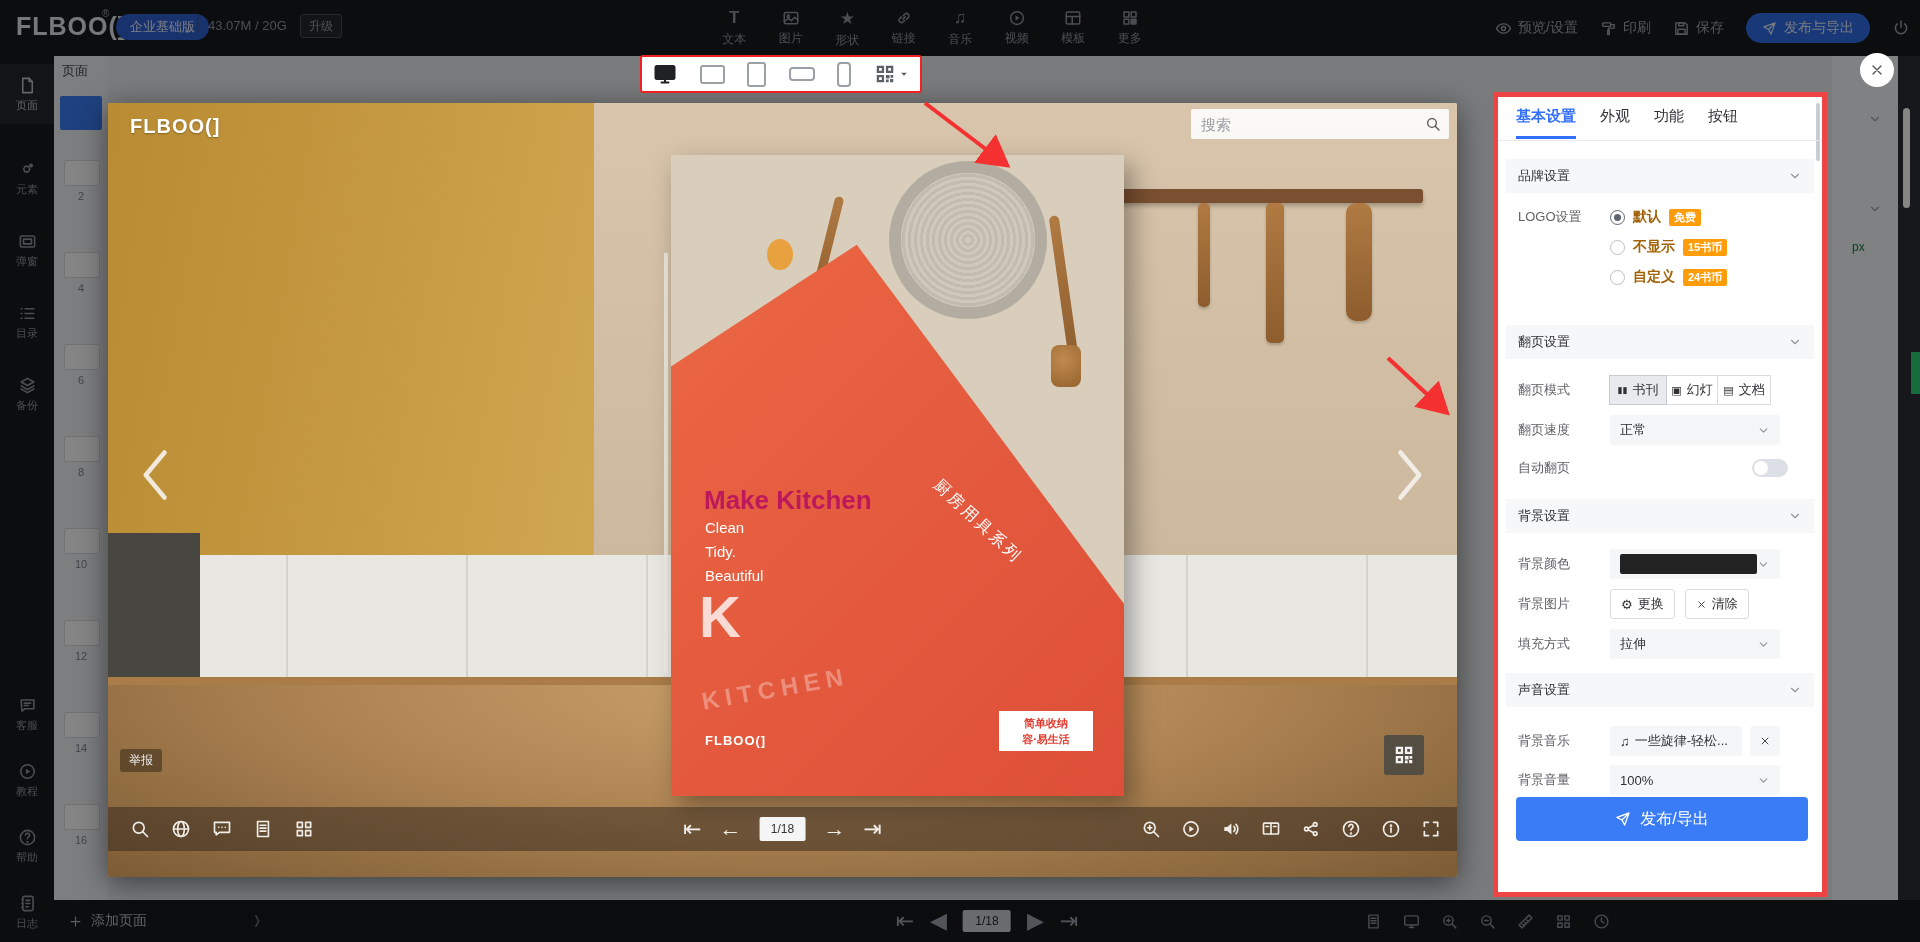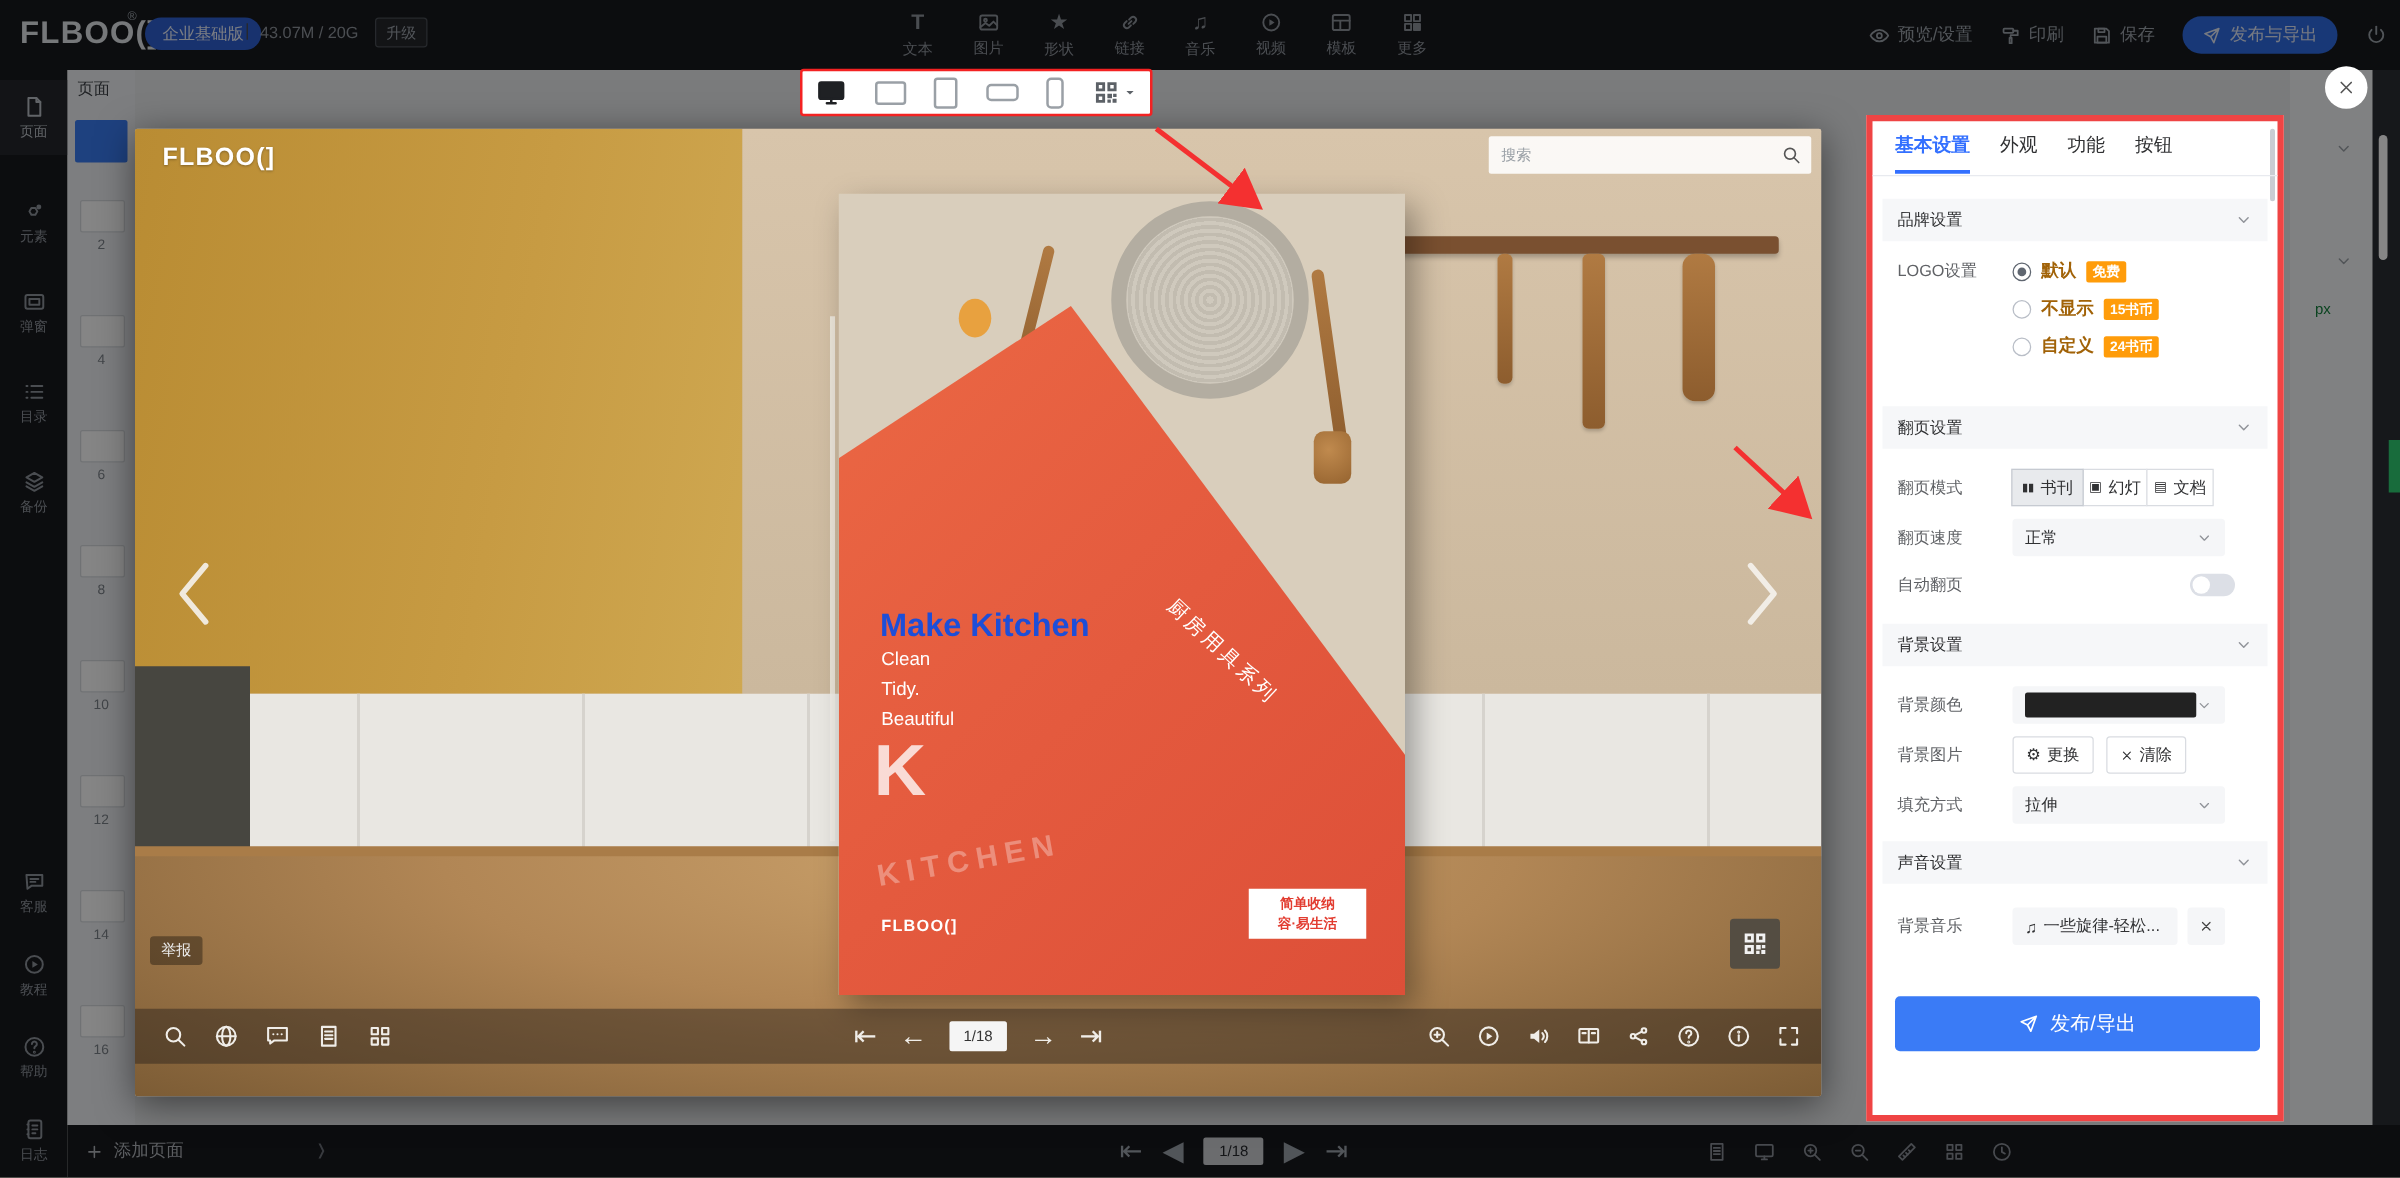--- a/index.html
+++ b/index.html
@@ -61,39 +61,39 @@
   .hang{position:absolute;background:linear-gradient(180deg,#b07a42,#8d5d2e);border-radius:5px;box-shadow:0 2px 3px rgba(0,0,0,.2);}
   .cabinets{left:0;top:452px;width:1349px;height:130px;background:#e9e7e2;
     background-image:repeating-linear-gradient(90deg,transparent 0 178px,#d6d3cd 178px 180px);}
   .counter-edge{left:0;top:574px;width:1349px;height:12px;background:#a97c48;}
   .tabletop{left:0;top:582px;width:1349px;height:192px;background:
     radial-gradient(ellipse at 50% 0%,#c9a06a 0%,#b18655 45%,#7c5c35 100%);}
   .appliance{left:0;top:430px;width:92px;height:150px;background:#474640;}
 
   .pv-logo{left:22px;top:12px;color:#fff;font-weight:800;font-size:20px;letter-spacing:1px;text-shadow:0 1px 2px rgba(0,0,0,.3);}
   .pv-search{right:8px;top:6px;width:258px;height:30px;background:rgba(255,255,255,.88);border-radius:2px;display:flex;align-items:center;padding:0 8px;gap:6px;}
-  .pv-search input{flex:1;border:0;outline:0;background:transparent;font-size:12px;color:#6d28d9;}
+  .pv-search input{flex:1;border:0;outline:0;background:transparent;font-size:15px;color:#6d28d9;}
   .pv-search input::placeholder{color:#9aa0a6;}
   .navchev{position:absolute;top:342px;color:#f6f3ee;opacity:.9;}
 
   
   .cover{left:563px;top:52px;width:453px;height:641px;background:#d9cebc;box-shadow:8px 10px 24px rgba(0,0,0,.35);overflow:hidden;}
   .cover-edge{left:556px;top:150px;width:4px;height:420px;background:#f3efe7;opacity:.8;}
   .strainer{position:absolute;left:218px;top:6px;width:158px;height:158px;border-radius:50%;
     border:12px solid #b3ada1;background:repeating-radial-gradient(circle,#cfc9bd 0 3px,#c2bcb0 3px 6px);}
   .egg{position:absolute;left:96px;top:84px;width:26px;height:31px;border-radius:50%;background:#e8a13f;}
   .tomato{position:absolute;border-radius:50%;background:radial-gradient(circle at 35% 30%,#e05540,#b5301f);}
   .woodsp{position:absolute;background:linear-gradient(180deg,#b07a42,#8d5d2e);border-radius:6px;}
   .sphead{position:absolute;background:radial-gradient(circle at 40% 35%,#c08a4e,#95632f);border-radius:50%;}
   .dot{position:absolute;width:4px;height:4px;border-radius:50%;background:#50412c;}
   .wedge{position:absolute;left:0;top:0;width:453px;height:641px;
     background:linear-gradient(135deg,#ec6a45 0%,#e45a3e 55%,#dd4f38 100%);
     clip-path:polygon(0 33%,41% 14%,100% 70%,100% 100%,0 100%);}
   .cv-title{position:absolute;left:32px;top:282px;color:#fff;font-size:38px;font-weight:800;letter-spacing:2px;}
-  .cv-sub{position:absolute;left:33px;top:330px;color:#1d4ed8;font-size:26px;font-weight:700;}
+  .cv-sub{position:absolute;left:33px;top:330px;color:#be185d;font-size:26px;font-weight:700;}
   .cv-line{position:absolute;left:34px;color:#fff;font-size:15px;}
   .cv-k{position:absolute;left:28px;top:428px;color:rgba(255,255,255,.78);font-size:58px;font-weight:800;}
   .cv-ribbon{position:absolute;left:272px;top:320px;color:#fff;font-size:16px;letter-spacing:3px;transform:rotate(43deg);transform-origin:left top;}
   .cv-brand{position:absolute;left:34px;top:578px;color:#fff;font-size:13px;font-weight:800;letter-spacing:1px;}
   .cv-wm{position:absolute;left:30px;top:520px;color:rgba(255,255,255,.32);font-size:24px;font-weight:700;letter-spacing:6px;transform:rotate(-10deg);}
   .cv-chip{position:absolute;left:328px;top:556px;width:94px;height:40px;background:#fff;display:flex;flex-direction:column;
     align-items:center;justify-content:center;gap:1px;}
   .cv-chip span{color:#e23c30;font-size:11px;font-weight:700;line-height:1.3;}
 
   .report-tag{left:12px;top:646px;background:rgba(0,0,0,.35);color:#eee;font-size:12px;padding:3px 9px;border-radius:3px;}
@@ -708,20 +708,29 @@
         <span style="margin-right:5px;">♫</span>
         <span class="grow" style="overflow:hidden;white-space:nowrap;">一些旋律-轻松...</span>
       </div>
       <div class="xbtn">
         <svg class="ic" width="12" height="12" viewBox="0 0 24 24">
             <path d="M6 6l12 12M18 6L6 18"></path>
           </svg>
       </div>
     </div>
 
+    <div class="srow" style="top:668px;height:30px;">
+      <span class="slbl">背景音量</span>
+      <div class="dd">
+        <span class="grow">100%</span>
+        <svg class="ic chevd" width="13" height="13" viewBox="0 0 24 24">
+            <path d="M6 9l6 6 6-6"></path>
+          </svg>
+      </div>
+    </div>
 
     <button class="pubbtn">
       <svg class="ic" width="16" height="16" viewBox="0 0 24 24">
           <path d="M21 3L10.5 13.5M21 3l-6.5 18-4-7.5L3 9.5z"></path>
         </svg>
       <span>发布/导出</span>
     </button>
   </div>
 
 </div>

